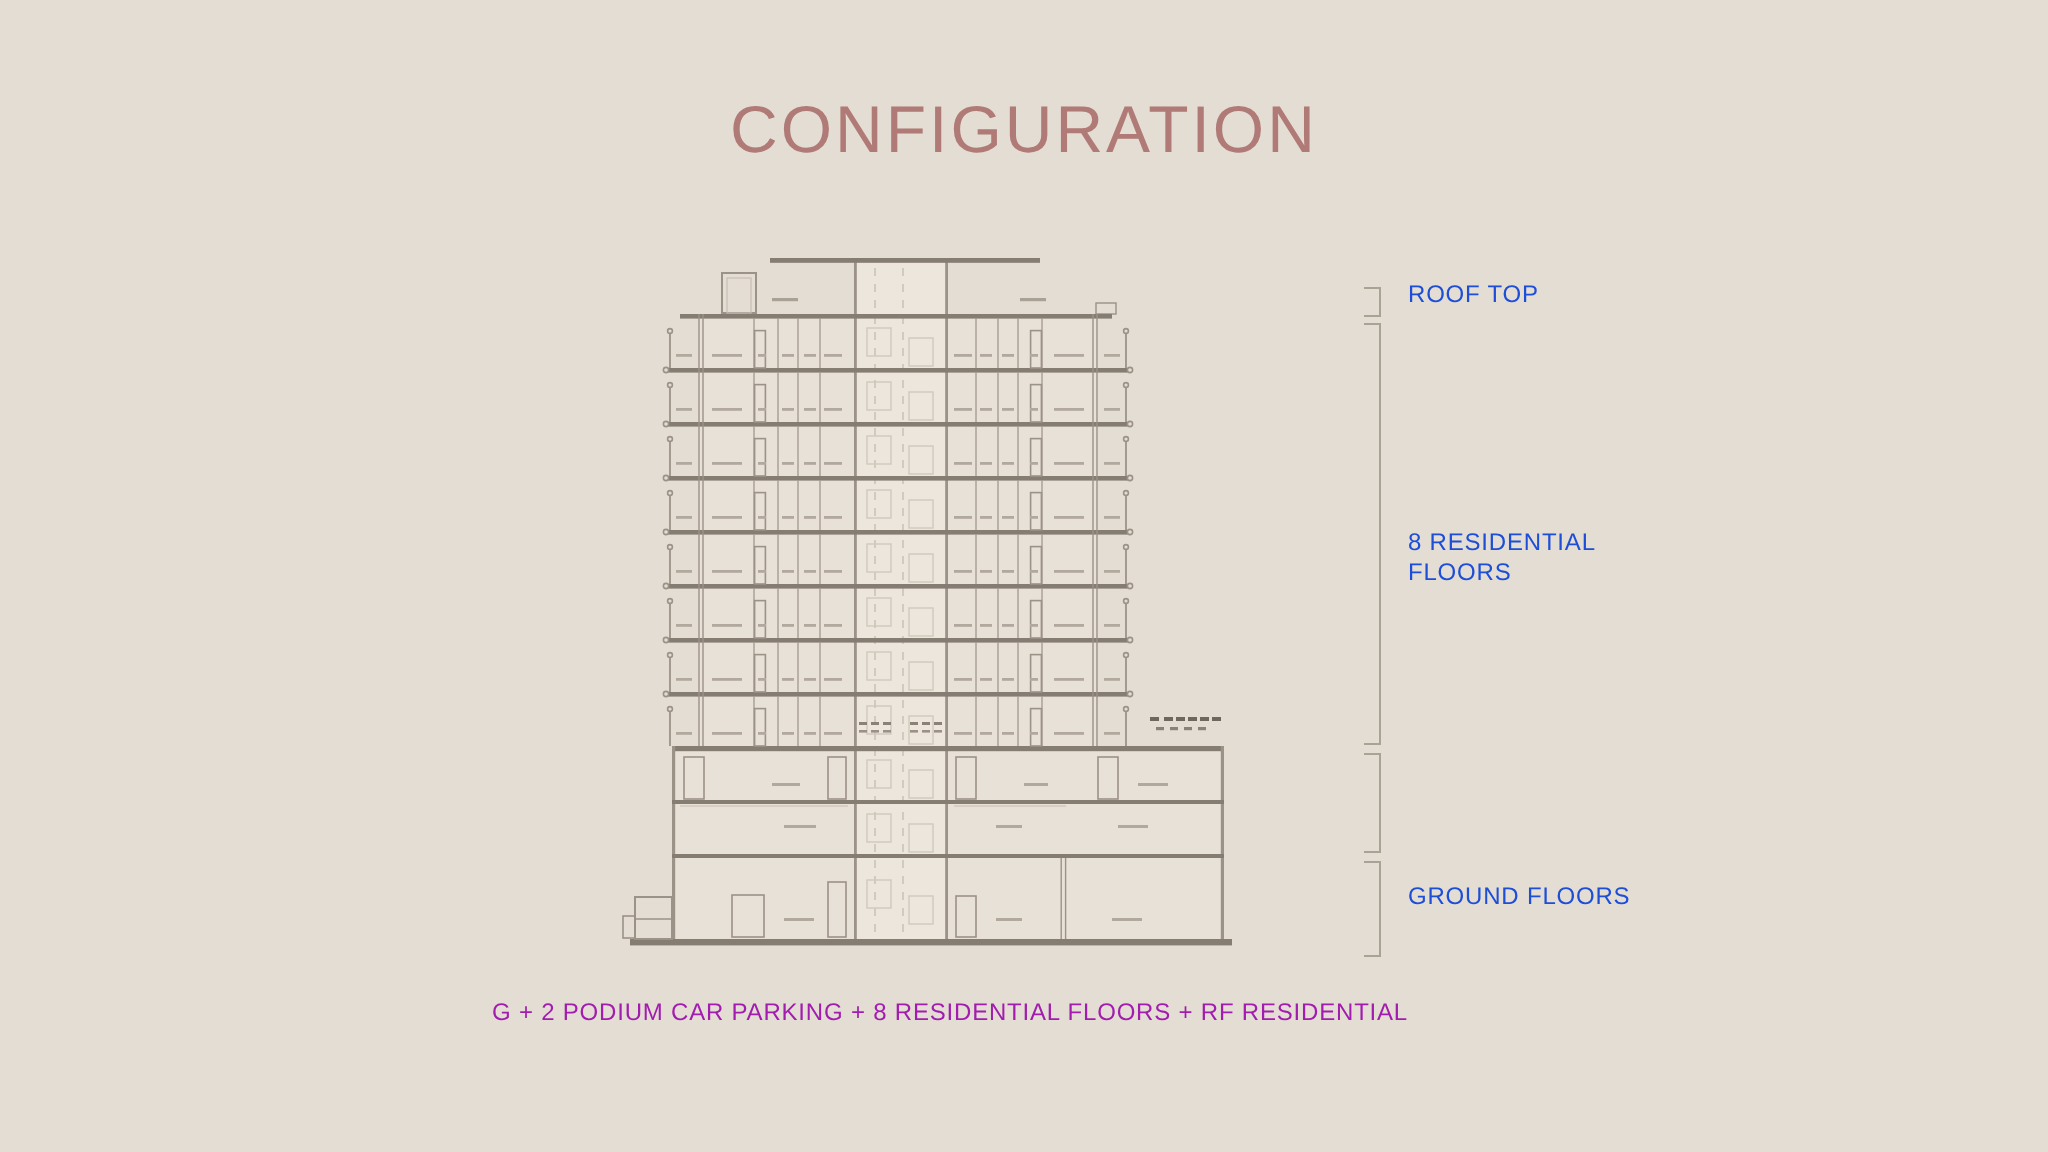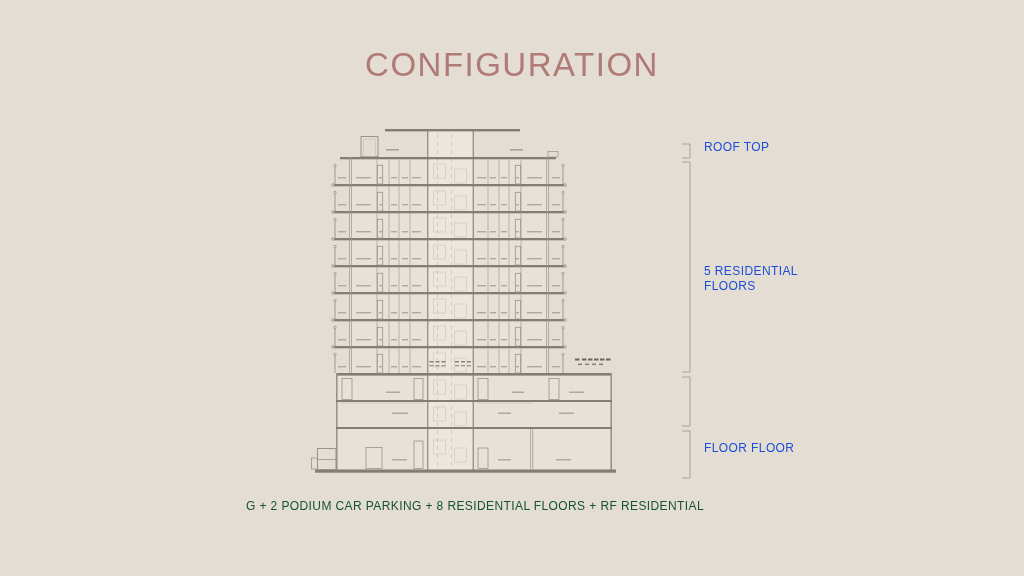--- a/index.html
+++ b/index.html
@@ -19,21 +19,21 @@
     letter-spacing:1.5px;
     color:#b07b76;
   }
   #caption{
     position:absolute;
     top:499px;left:475px;
     transform:translateX(-50%);
     white-space:nowrap;
     font-size:12px;
     letter-spacing:0.4px;
-    color:#14532d;
+    color:#a21caf;
   }
   .anno{
     position:absolute;
     left:704px;
     font-size:12px;
     line-height:15px;
     letter-spacing:0.4px;
     color:#1d4ed8;
   }
   #anno-roof{top:140px;white-space:nowrap;}
@@ -374,18 +374,18 @@
       </g>
       <g fill="none" stroke="#aaa295" stroke-width="1">
         <path d="M682 144 L690 144 L690 158 L682 158"></path>
         <path d="M682 162 L690 162 L690 372 L682 372"></path>
         <path d="M682 377 L690 377 L690 426 L682 426"></path>
         <path d="M682 431 L690 431 L690 478 L682 478"></path>
       </g>
     </svg>
 
   <div id="anno-roof" class="anno">ROOF TOP</div>
-  <div id="anno-residential" class="anno">5 RESIDENTIAL FLOORS</div>
-  <div id="anno-ground" class="anno">FLOOR FLOOR</div>
+  <div id="anno-residential" class="anno">8 RESIDENTIAL FLOORS</div>
+  <div id="anno-ground" class="anno">GROUND FLOORS</div>
 
   <div id="caption">G + 2 PODIUM CAR PARKING + 8 RESIDENTIAL FLOORS + RF RESIDENTIAL</div>
 
 </div>
 
 </body></html>

